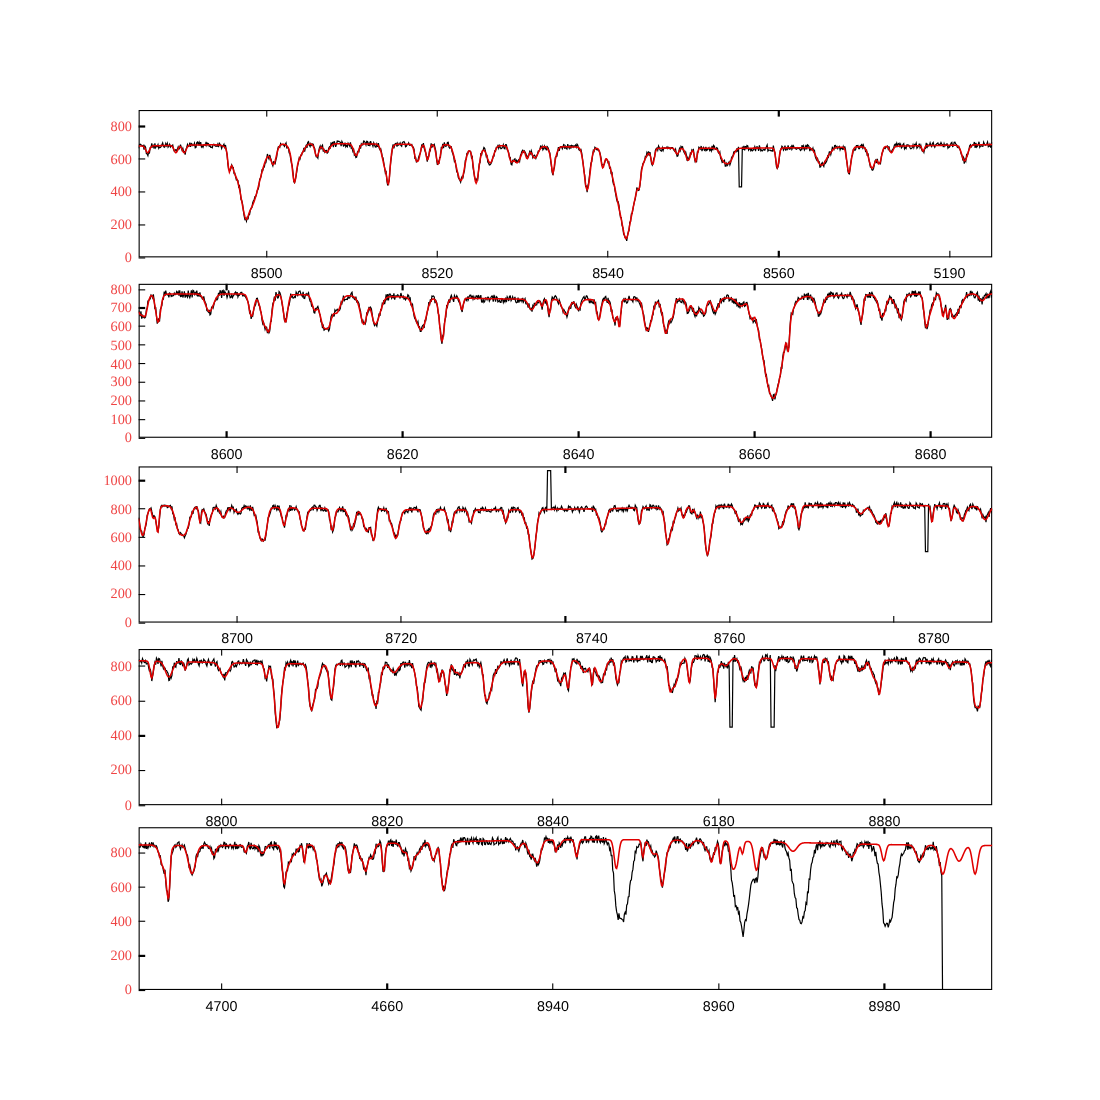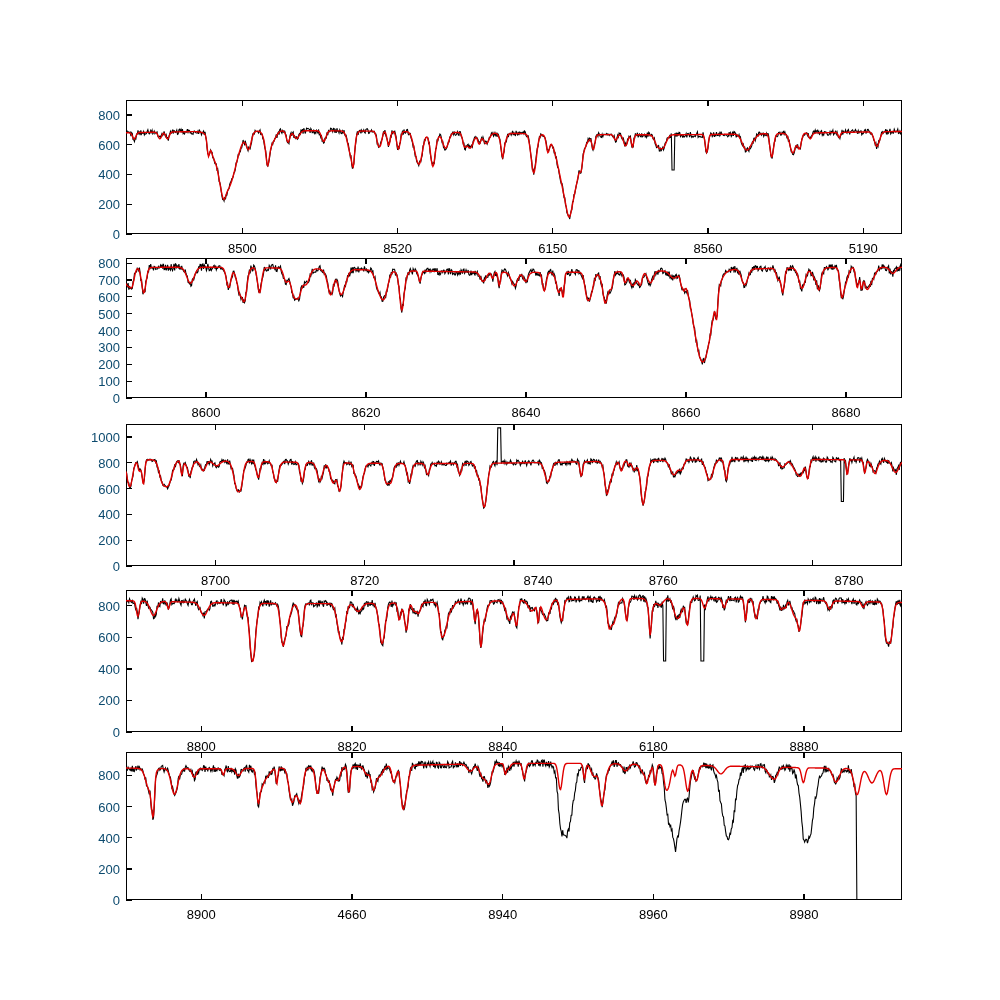--- a/index.html
+++ b/index.html
@@ -11,22 +11,22 @@
   #figure{position:relative;width:1000px;height:1000px;}
   .panel{position:absolute;}
   .plotbox{
     position:absolute;left:0;top:0;width:100%;height:100%;
     border:1.2px solid #000;box-sizing:border-box;background:#fff;
   }
   .svg-layer{position:absolute;left:0;top:0;width:100%;height:100%;}
   .ytick-label{
     position:absolute;right:100%;margin-right:6px;
     transform:translateY(-50%);
-    font-size:13px;color:#0c4a6e;white-space:nowrap;
-    font-family:Liberation Sans, sans-serif;
+    font-size:13px;color:#ef4444;white-space:nowrap;
+    font-family:Liberation Serif, serif;
   }
   .xtick-label{
     position:absolute;top:100%;margin-top:7px;
     transform:translateX(-50%);
     font-size:13px;color:#000;white-space:nowrap;
     font-family:"Liberation Sans", sans-serif;
   }
   .tickmark{position:absolute;background:#000;}
 </style>
 </head>
@@ -47,21 +47,21 @@
       <div class="tickmark" style="left: 0px; top: 14.3889px; width: 6px; height: 1.2px;"></div>
       <div class="ytick-label" style="top: 14.8889px;">800</div>
       <div class="tickmark" style="left: 115.8px; top: 128px; width: 1.2px; height: 6px;"></div>
       <div class="tickmark" style="left: 115.8px; top: 0px; width: 1.2px; height: 6px;"></div>
       <div class="xtick-label" style="left: 116.4px;">8500</div>
       <div class="tickmark" style="left: 271px; top: 128px; width: 1.2px; height: 6px;"></div>
       <div class="tickmark" style="left: 271px; top: 0px; width: 1.2px; height: 6px;"></div>
       <div class="xtick-label" style="left: 271.6px; text-align: center;">8520</div>
       <div class="tickmark" style="left: 426.2px; top: 128px; width: 1.2px; height: 6px;"></div>
       <div class="tickmark" style="left: 426.2px; top: 0px; width: 1.2px; height: 6px;"></div>
-      <div class="xtick-label" style="left: 426.8px;">6150</div>
+      <div class="xtick-label" style="left: 426.8px;">8540</div>
       <div class="tickmark" style="left: 581.4px; top: 128px; width: 1.2px; height: 6px;"></div>
       <div class="tickmark" style="left: 581.4px; top: 0px; width: 1.2px; height: 6px;"></div>
       <div class="xtick-label" style="left: 582px;">8560</div>
       <div class="tickmark" style="left: 736.6px; top: 128px; width: 1.2px; height: 6px;"></div>
       <div class="tickmark" style="left: 736.6px; top: 0px; width: 1.2px; height: 6px;"></div>
       <div class="xtick-label" style="left: 737.2px;">5190</div>
       <svg class="svg-layer" viewBox="0 0 776 134" preserveAspectRatio="none">
         <path d="M0.00 34.83 L0.71 31.26 L1.41 31.09 L2.12 31.65 L2.82 32.06 L3.53 32.80 L4.23 32.17 L4.94 36.05 L5.64 32.62 L6.35 33.79 L7.05 39.56 L7.76 39.83 L8.47 41.56 L9.17 38.05 L9.88 38.86 L10.58 34.08 L11.29 33.99 L11.99 30.31 L12.70 33.43 L13.40 32.27 L14.11 35.17 L14.81 30.38 L15.52 34.16 L16.23 32.75 L16.93 33.22 L17.64 31.45 L18.34 34.88 L19.05 33.65 L19.75 34.10 L20.46 33.35 L21.16 31.48 L21.87 29.84 L22.57 32.70 L23.28 33.83 L23.99 33.22 L24.69 30.49 L25.40 32.38 L26.10 30.24 L26.81 33.80 L27.51 32.75 L28.22 31.10 L28.92 33.54 L29.63 32.36 L30.33 32.72 L31.04 31.89 L31.75 35.86 L32.45 37.51 L33.16 36.54 L33.86 36.11 L34.57 37.46 L35.27 35.53 L35.98 33.54 L36.68 35.47 L37.39 34.24 L38.09 31.44 L38.80 34.27 L39.51 36.51 L40.21 34.84 L40.92 38.00 L41.62 37.77 L42.33 40.63 L43.03 36.02 L43.74 34.04 L44.44 31.34 L45.15 33.22 L45.85 32.96 L46.56 29.55 L47.27 33.51 L47.97 30.55 L48.68 31.07 L49.38 32.44 L50.09 31.92 L50.79 30.07 L51.50 34.35 L52.20 33.97 L52.91 29.67 L53.61 29.08 L54.32 31.21 L55.03 29.40 L55.73 32.27 L56.44 29.12 L57.14 33.63 L57.85 32.66 L58.55 33.96 L59.26 31.85 L59.96 31.46 L60.67 32.11 L61.37 29.03 L62.08 32.16 L62.79 30.09 L63.49 30.53 L64.20 32.91 L64.90 32.43 L65.61 33.91 L66.31 33.83 L67.02 34.31 L67.72 31.31 L68.43 31.02 L69.13 32.05 L69.84 32.83 L70.55 32.92 L71.25 33.03 L71.96 31.11 L72.66 33.77 L73.37 30.18 L74.07 31.20 L74.78 32.17 L75.48 34.91 L76.19 32.93 L76.89 32.26 L77.60 31.03 L78.31 34.79 L79.01 31.80 L79.72 36.64 L80.42 40.38 L81.13 48.81 L81.83 53.66 L82.54 54.53 L83.24 54.82 L83.95 52.92 L84.65 50.07 L85.36 51.90 L86.07 52.19 L86.77 57.75 L87.48 57.49 L88.18 60.74 L88.89 63.52 L89.59 63.31 L90.30 64.04 L91.00 69.86 L91.71 68.94 L92.41 74.24 L93.12 81.45 L93.83 82.57 L94.53 85.63 L95.24 91.43 L95.94 96.22 L96.65 99.47 L97.35 99.04 L98.06 100.97 L98.76 96.97 L99.47 99.38 L100.17 94.97 L100.88 95.06 L101.59 91.14 L102.29 89.47 L103.00 88.75 L103.70 84.51 L104.41 82.54 L105.11 81.35 L105.82 78.62 L106.52 78.38 L107.23 76.51 L107.93 72.97 L108.64 72.09 L109.35 69.40 L110.05 62.83 L110.76 62.38 L111.46 59.66 L112.17 54.59 L112.87 55.00 L113.58 52.33 L114.28 51.86 L114.99 48.12 L115.69 47.92 L116.40 44.31 L117.11 39.98 L117.81 42.79 L118.52 44.47 L119.22 40.74 L119.93 43.58 L120.63 45.69 L121.34 48.86 L122.04 50.78 L122.75 47.07 L123.45 47.58 L124.16 48.58 L124.87 45.05 L125.57 42.71 L126.28 36.41 L126.98 33.55 L127.69 33.20 L128.39 33.93 L129.10 30.47 L129.80 31.55 L130.51 31.45 L131.21 31.25 L131.92 31.97 L132.63 33.12 L133.33 31.25 L134.04 29.92 L134.74 34.52 L135.45 34.27 L136.15 34.16 L136.86 39.06 L137.56 39.64 L138.27 44.61 L138.97 48.40 L139.68 50.57 L140.39 57.08 L141.09 65.33 L141.80 66.11 L142.50 63.41 L143.21 59.95 L143.91 55.23 L144.62 50.36 L145.32 47.68 L146.03 43.50 L146.73 44.48 L147.44 41.15 L148.15 41.21 L148.85 38.43 L149.56 37.99 L150.26 34.35 L150.97 37.85 L151.67 33.69 L152.38 32.10 L153.08 34.55 L153.79 29.43 L154.49 28.83 L155.20 31.85 L155.91 33.23 L156.61 30.58 L157.32 32.09 L158.02 30.94 L158.73 31.19 L159.43 33.66 L160.14 35.07 L160.84 40.59 L161.55 42.58 L162.25 42.50 L162.96 43.68 L163.67 37.64 L164.37 34.38 L165.08 32.65 L165.78 35.85 L166.49 32.95 L167.19 31.95 L167.90 37.86 L168.60 36.09 L169.31 38.25 L170.01 36.91 L170.72 36.74 L171.43 39.17 L172.13 38.56 L172.84 34.74 L173.54 33.43 L174.25 34.30 L174.95 30.33 L175.66 31.33 L176.36 29.14 L177.07 33.76 L177.77 28.29 L178.48 30.35 L179.19 33.50 L179.89 31.01 L180.60 28.20 L181.30 28.70 L182.01 28.38 L182.71 28.90 L183.42 29.40 L184.12 32.81 L184.83 28.47 L185.53 29.86 L186.24 32.74 L186.95 32.40 L187.65 29.61 L188.36 33.41 L189.06 32.23 L189.77 33.31 L190.47 30.21 L191.18 31.46 L191.88 32.79 L192.59 29.47 L193.29 34.70 L194.00 34.40 L194.71 37.25 L195.41 34.98 L196.12 40.96 L196.82 40.07 L197.53 43.15 L198.23 42.77 L198.94 38.22 L199.64 37.40 L200.35 37.94 L201.05 32.20 L201.76 35.20 L202.47 30.84 L203.17 31.90 L203.88 31.56 L204.58 28.24 L205.29 28.48 L205.99 29.83 L206.70 31.78 L207.40 28.32 L208.11 28.51 L208.81 32.61 L209.52 30.24 L210.23 32.86 L210.93 28.22 L211.64 31.14 L212.34 31.01 L213.05 33.01 L213.75 29.79 L214.46 31.53 L215.16 33.56 L215.87 33.62 L216.57 31.00 L217.28 33.46 L217.99 30.06 L218.69 34.60 L219.40 36.02 L220.10 35.30 L220.81 38.37 L221.51 42.46 L222.22 43.53 L222.92 47.94 L223.63 52.50 L224.33 57.32 L225.04 56.31 L225.75 64.73 L226.45 68.65 L227.16 66.49 L227.86 63.93 L228.57 53.45 L229.27 46.68 L229.98 41.45 L230.68 34.63 L231.39 31.32 L232.09 34.85 L232.80 31.40 L233.51 30.48 L234.21 30.26 L234.92 33.39 L235.62 30.19 L236.33 31.92 L237.03 31.42 L237.74 29.90 L238.44 32.28 L239.15 33.01 L239.85 29.51 L240.56 29.03 L241.27 28.75 L241.97 29.98 L242.68 33.45 L243.38 33.05 L244.09 31.58 L244.79 31.27 L245.50 29.83 L246.20 31.97 L246.91 31.73 L247.61 31.92 L248.32 31.42 L249.03 33.77 L249.73 33.80 L250.44 35.82 L251.14 43.83 L251.85 43.38 L252.55 47.15 L253.26 46.61 L253.96 45.85 L254.67 42.65 L255.37 40.61 L256.08 39.35 L256.79 35.83 L257.49 31.31 L258.20 34.11 L258.90 30.02 L259.61 34.58 L260.31 37.09 L261.02 38.87 L261.72 42.27 L262.43 46.95 L263.13 42.16 L263.84 41.87 L264.55 36.04 L265.25 36.87 L265.96 30.32 L266.66 34.25 L267.37 31.68 L268.07 32.17 L268.78 31.21 L269.48 34.12 L270.19 37.15 L270.89 44.93 L271.60 49.87 L272.31 47.07 L273.01 49.10 L273.72 43.19 L274.42 42.93 L275.13 34.27 L275.83 34.62 L276.54 30.70 L277.24 34.66 L277.95 29.46 L278.65 32.69 L279.36 33.13 L280.07 32.07 L280.77 29.64 L281.48 29.43 L282.18 33.95 L282.89 34.77 L283.59 33.76 L284.30 33.50 L285.00 37.95 L285.71 39.80 L286.41 42.48 L287.12 46.88 L287.83 46.31 L288.53 51.37 L289.24 56.34 L289.94 56.49 L290.65 61.40 L291.35 62.62 L292.06 63.83 L292.76 65.52 L293.47 61.83 L294.17 60.43 L294.88 61.35 L295.59 57.51 L296.29 54.84 L297.00 45.88 L297.70 44.76 L298.41 39.75 L299.11 40.38 L299.82 37.46 L300.52 37.46 L301.23 37.42 L301.93 37.80 L302.64 43.38 L303.35 42.57 L304.05 52.45 L304.76 56.63 L305.46 60.92 L306.17 63.14 L306.87 64.10 L307.58 62.62 L308.28 63.35 L308.99 55.80 L309.69 48.84 L310.40 47.92 L311.11 39.22 L311.81 41.35 L312.52 37.05 L313.22 36.44 L313.93 34.03 L314.63 34.78 L315.34 37.59 L316.04 42.31 L316.75 41.65 L317.45 47.27 L318.16 48.24 L318.87 50.06 L319.57 49.84 L320.28 48.73 L320.98 47.29 L321.69 44.70 L322.39 41.86 L323.10 41.92 L323.80 37.12 L324.51 37.46 L325.21 33.97 L325.92 33.86 L326.63 32.40 L327.33 34.61 L328.04 31.49 L328.74 34.18 L329.45 35.25 L330.15 34.91 L330.86 33.59 L331.56 31.63 L332.27 34.90 L332.97 35.30 L333.68 31.60 L334.39 31.71 L335.09 36.07 L335.80 37.33 L336.50 39.12 L337.21 43.83 L337.91 43.32 L338.62 49.28 L339.32 49.86 L340.03 45.94 L340.73 46.72 L341.44 44.83 L342.15 44.31 L342.85 48.08 L343.56 45.86 L344.26 47.44 L344.97 45.98 L345.67 45.11 L346.38 46.83 L347.08 41.47 L347.79 39.66 L348.49 37.47 L349.20 36.62 L349.91 38.35 L350.61 37.22 L351.32 38.34 L352.02 39.64 L352.73 41.86 L353.43 41.85 L354.14 42.90 L354.84 40.66 L355.55 37.88 L356.25 39.63 L356.96 37.08 L357.67 39.43 L358.37 43.28 L359.08 41.78 L359.78 41.10 L360.49 41.86 L361.19 43.94 L361.90 41.91 L362.60 40.20 L363.31 37.38 L364.01 37.45 L364.72 35.84 L365.43 33.02 L366.13 34.27 L366.84 32.71 L367.54 36.19 L368.25 34.91 L368.95 32.72 L369.66 35.28 L370.36 33.70 L371.07 36.78 L371.77 33.64 L372.48 34.67 L373.19 37.82 L373.89 39.13 L374.60 46.20 L375.30 51.00 L376.01 56.87 L376.71 59.16 L377.42 54.04 L378.12 52.01 L378.83 43.10 L379.53 42.34 L380.24 42.09 L380.95 38.06 L381.65 33.79 L382.36 37.25 L383.06 33.90 L383.77 33.22 L384.47 33.32 L385.18 35.24 L385.88 33.30 L386.59 30.94 L387.29 35.06 L388.00 32.97 L388.71 35.01 L389.41 35.57 L390.12 30.94 L390.82 33.58 L391.53 34.82 L392.23 31.92 L392.94 35.18 L393.64 32.10 L394.35 32.41 L395.05 33.77 L395.76 32.56 L396.47 33.00 L397.17 31.86 L397.88 33.77 L398.58 31.01 L399.29 31.99 L399.99 35.50 L400.70 36.71 L401.40 36.06 L402.11 35.72 L402.81 38.97 L403.52 44.16 L404.23 49.71 L404.93 55.75 L405.64 59.76 L406.34 69.46 L407.05 69.18 L407.75 74.73 L408.46 68.79 L409.16 66.06 L409.87 59.74 L410.57 53.43 L411.28 48.12 L411.99 46.85 L412.69 41.52 L413.40 36.70 L414.10 37.55 L414.81 33.84 L415.51 34.64 L416.22 36.04 L416.92 35.82 L417.63 36.50 L418.33 36.78 L419.04 38.05 L419.75 40.47 L420.45 43.86 L421.16 49.75 L421.86 49.81 L422.57 50.44 L423.27 49.53 L423.98 46.85 L424.68 45.43 L425.39 44.66 L426.09 45.53 L426.80 48.05 L427.51 47.39 L428.21 53.43 L428.92 51.70 L429.62 58.43 L430.33 56.23 L431.03 64.40 L431.74 67.65 L432.44 68.09 L433.15 73.46 L433.85 77.11 L434.56 81.16 L435.27 83.70 L435.97 83.50 L436.68 86.56 L437.38 93.10 L438.09 97.71 L438.79 97.76 L439.50 104.83 L440.20 106.78 L440.91 112.84 L441.61 113.88 L442.32 115.92 L443.03 115.84 L443.73 119.03 L444.44 114.28 L445.14 110.90 L445.85 109.87 L446.55 101.84 L447.26 101.54 L447.96 94.52 L448.67 94.12 L449.37 90.40 L450.08 86.31 L450.79 83.04 L451.49 80.94 L452.20 76.55 L452.90 70.86 L453.61 71.05 L454.31 73.18 L455.02 72.86 L455.72 68.75 L456.43 63.00 L457.13 53.93 L457.84 51.87 L458.55 48.41 L459.25 47.90 L459.96 46.32 L460.66 42.35 L461.37 42.77 L462.07 38.92 L462.78 40.85 L463.48 37.60 L464.19 41.49 L464.89 38.17 L465.60 43.33 L466.31 48.60 L467.01 50.13 L467.72 47.77 L468.42 43.84 L469.13 42.85 L469.83 36.61 L470.54 35.15 L471.24 34.54 L471.95 36.48 L472.65 32.66 L473.36 34.15 L474.07 36.33 L474.77 37.11 L475.48 37.40 L476.18 34.26 L476.89 36.65 L477.59 34.35 L478.30 34.33 L479.00 34.72 L479.71 34.48 L480.41 33.54 L481.12 34.94 L481.83 33.86 L482.53 34.34 L483.24 35.47 L483.94 34.19 L484.65 34.20 L485.35 34.13 L486.06 35.45 L486.76 36.65 L487.47 37.51 L488.17 35.67 L488.88 39.56 L489.59 42.11 L490.29 41.70 L491.00 37.98 L491.70 35.05 L492.41 36.89 L493.11 33.04 L493.82 33.96 L494.52 33.48 L495.23 36.96 L495.93 38.70 L496.64 39.75 L497.35 38.31 L498.05 41.23 L498.76 46.37 L499.46 43.22 L500.17 45.10 L500.87 43.77 L501.58 39.19 L502.28 39.80 L502.99 36.15 L503.69 37.01 L504.40 36.12 L505.11 42.45 L505.81 46.45 L506.52 44.99 L507.22 47.50 L507.93 38.20 L508.63 38.24 L509.34 33.78 L510.04 34.42 L510.75 35.33 L511.45 32.72 L512.16 37.35 L512.87 35.08 L513.57 34.07 L514.28 36.49 L514.98 36.96 L515.69 33.48 L516.39 36.79 L517.10 36.17 L517.80 35.29 L518.51 34.21 L519.21 36.87 L519.92 35.67 L520.63 37.23 L521.33 32.62 L522.04 36.77 L522.74 32.19 L523.45 33.01 L524.15 35.85 L524.86 35.49 L525.56 34.30 L526.27 34.93 L526.97 38.69 L527.68 39.52 L528.39 38.16 L529.09 43.66 L529.80 45.16 L530.50 47.63 L531.21 47.06 L531.91 46.21 L532.62 45.56 L533.32 50.98 L534.03 51.05 L534.73 48.52 L535.44 50.21 L536.15 48.48 L536.85 47.14 L537.56 49.87 L538.26 47.90 L538.97 43.65 L539.67 42.25 L540.38 41.65 L541.08 38.18 L541.79 37.79 L542.49 37.48 L543.20 37.96 L543.91 34.94 L544.61 37.94 L545.32 33.40 L546.02 69.98 L546.73 69.98 L547.43 69.98 L548.14 69.98 L548.84 33.33 L549.55 36.34 L550.25 32.58 L550.96 36.74 L551.67 32.93 L552.37 35.48 L553.08 32.21 L553.78 32.55 L554.49 36.45 L555.19 35.38 L555.90 35.28 L556.60 37.02 L557.31 35.69 L558.01 37.06 L558.72 36.53 L559.43 35.51 L560.13 33.55 L560.84 37.37 L561.54 33.74 L562.25 33.39 L562.95 34.20 L563.66 37.13 L564.36 32.12 L565.07 35.34 L565.77 37.28 L566.48 36.36 L567.19 37.17 L567.89 36.16 L568.60 35.87 L569.30 36.51 L570.01 34.83 L570.71 33.39 L571.42 31.84 L572.12 37.29 L572.83 36.41 L573.53 36.59 L574.24 36.53 L574.95 37.18 L575.65 36.99 L576.36 37.37 L577.06 32.34 L577.77 36.88 L578.47 38.62 L579.18 45.06 L579.88 51.64 L580.59 53.15 L581.29 51.89 L582.00 48.26 L582.71 41.79 L583.41 36.86 L584.12 35.52 L584.82 32.95 L585.53 33.71 L586.23 36.49 L586.94 35.18 L587.64 32.35 L588.35 36.86 L589.05 34.64 L589.76 35.63 L590.47 32.19 L591.17 35.27 L591.88 35.56 L592.58 33.94 L593.29 35.56 L593.99 31.65 L594.70 34.77 L595.40 32.65 L596.11 34.42 L596.81 34.56 L597.52 35.44 L598.23 35.67 L598.93 34.31 L599.64 34.93 L600.34 34.97 L601.05 35.57 L601.75 36.74 L602.46 36.02 L603.16 32.01 L603.87 34.82 L604.57 32.84 L605.28 36.45 L605.99 35.27 L606.69 31.68 L607.40 35.83 L608.10 31.63 L608.81 32.19 L609.51 33.42 L610.22 37.34 L610.92 34.82 L611.63 36.20 L612.33 36.54 L613.04 34.62 L613.75 37.78 L614.45 36.88 L615.16 42.42 L615.86 44.26 L616.57 45.65 L617.27 44.20 L617.98 47.62 L618.68 47.11 L619.39 51.93 L620.09 51.60 L620.80 48.79 L621.51 47.83 L622.21 50.10 L622.92 51.39 L623.62 47.28 L624.33 48.55 L625.03 47.43 L625.74 45.94 L626.44 41.88 L627.15 42.88 L627.85 38.12 L628.56 38.00 L629.27 40.55 L629.97 37.68 L630.68 34.02 L631.38 34.90 L632.09 35.92 L632.79 32.20 L633.50 32.11 L634.20 34.24 L634.91 33.28 L635.61 35.14 L636.32 33.80 L637.03 33.12 L637.73 36.28 L638.44 34.44 L639.14 34.95 L639.85 35.57 L640.55 33.28 L641.26 36.13 L641.96 33.09 L642.67 36.14 L643.37 44.25 L644.08 48.33 L644.79 55.24 L645.49 57.77 L646.20 58.05 L646.90 52.01 L647.61 46.90 L648.31 42.43 L649.02 40.98 L649.72 36.02 L650.43 35.62 L651.13 36.73 L651.84 36.02 L652.55 32.38 L653.25 32.27 L653.96 32.16 L654.66 35.13 L655.37 35.08 L656.07 32.59 L656.78 33.55 L657.48 30.79 L658.19 34.14 L658.89 31.93 L659.60 34.81 L660.31 34.50 L661.01 38.37 L661.72 35.90 L662.42 41.66 L663.13 39.47 L663.83 44.78 L664.54 48.23 L665.24 51.72 L665.95 51.87 L666.65 54.42 L667.36 54.77 L668.07 53.35 L668.77 50.35 L669.48 46.39 L670.18 45.45 L670.89 48.19 L671.59 44.44 L672.30 48.40 L673.00 48.04 L673.71 48.03 L674.41 48.72 L675.12 43.17 L675.83 39.29 L676.53 38.06 L677.24 35.48 L677.94 34.47 L678.65 35.04 L679.35 33.73 L680.06 33.39 L680.76 32.82 L681.47 35.41 L682.17 33.05 L682.88 37.43 L683.59 37.49 L684.29 38.09 L685.00 36.57 L685.70 35.67 L686.41 34.60 L687.11 31.82 L687.82 31.01 L688.52 32.74 L689.23 30.16 L689.93 32.62 L690.64 30.78 L691.35 30.20 L692.05 32.89 L692.76 31.20 L693.46 34.40 L694.17 33.54 L694.87 31.38 L695.58 30.62 L696.28 35.33 L696.99 34.06 L697.69 35.05 L698.40 31.64 L699.11 31.70 L699.81 31.96 L700.52 32.31 L701.22 34.15 L701.93 35.28 L702.63 35.04 L703.34 34.17 L704.04 31.65 L704.75 34.19 L705.45 31.45 L706.16 31.98 L706.87 30.17 L707.57 34.73 L708.28 33.74 L708.98 33.20 L709.69 30.58 L710.39 34.10 L711.10 32.13 L711.80 35.70 L712.51 37.43 L713.21 36.72 L713.92 38.53 L714.63 35.13 L715.33 34.92 L716.04 29.91 L716.74 34.73 L717.45 31.51 L718.15 32.64 L718.86 32.38 L719.56 29.96 L720.27 32.24 L720.97 33.24 L721.68 30.57 L722.39 29.57 L723.09 32.53 L723.80 33.91 L724.50 31.87 L725.21 31.14 L725.91 30.34 L726.62 29.90 L727.32 31.85 L728.03 31.27 L728.73 31.25 L729.44 29.52 L730.15 31.10 L730.85 31.29 L731.56 33.74 L732.26 30.58 L732.97 32.90 L733.67 31.66 L734.38 30.92 L735.08 30.89 L735.79 34.68 L736.49 33.59 L737.20 33.64 L737.91 31.99 L738.61 30.05 L739.32 29.43 L740.02 33.11 L740.73 32.58 L741.43 29.38 L742.14 29.25 L742.84 30.88 L743.55 31.41 L744.25 33.66 L744.96 34.20 L745.67 33.19 L746.37 35.18 L747.08 36.90 L747.78 40.07 L748.49 41.31 L749.19 44.79 L749.90 43.15 L750.60 48.88 L751.31 44.90 L752.01 46.53 L752.72 40.76 L753.43 41.63 L754.13 38.95 L754.84 35.95 L755.54 32.57 L756.25 31.63 L756.95 33.54 L757.66 32.36 L758.36 31.54 L759.07 31.85 L759.77 29.07 L760.48 34.42 L761.19 29.91 L761.89 33.80 L762.60 33.00 L763.30 31.19 L764.01 28.91 L764.71 33.91 L765.42 32.75 L766.12 32.45 L766.83 32.91 L767.53 33.03 L768.24 29.23 L768.95 31.05 L769.65 32.06 L770.36 31.87 L771.06 30.91 L771.77 29.09 L772.47 33.51 L773.18 33.12 L773.88 31.13 L774.59 33.85 L775.29 33.52 L776.00 29.14 " fill="none" stroke="#000000" stroke-width="1.1"></path>
         <path d="M0.00 32.76 L0.71 32.74 L1.41 32.73 L2.12 32.73 L2.82 32.74 L3.53 32.83 L4.23 33.07 L4.94 33.64 L5.64 34.67 L6.35 36.12 L7.05 37.68 L7.76 38.76 L8.47 38.88 L9.17 37.96 L9.88 36.42 L10.58 34.88 L11.29 33.72 L11.99 33.03 L12.70 32.70 L13.40 32.56 L14.11 32.51 L14.81 32.49 L15.52 32.47 L16.23 32.46 L16.93 32.45 L17.64 32.43 L18.34 32.42 L19.05 32.41 L19.75 32.40 L20.46 32.38 L21.16 32.37 L21.87 32.36 L22.57 32.35 L23.28 32.33 L23.99 32.32 L24.69 32.31 L25.40 32.30 L26.10 32.28 L26.81 32.27 L27.51 32.26 L28.22 32.27 L28.92 32.32 L29.63 32.49 L30.33 32.92 L31.04 33.77 L31.75 35.11 L32.45 36.74 L33.16 38.16 L33.86 38.78 L34.57 38.31 L35.27 36.96 L35.98 35.33 L36.68 34.00 L37.39 33.31 L38.09 33.39 L38.80 34.21 L39.51 35.65 L40.21 37.31 L40.92 38.58 L41.62 38.90 L42.33 38.11 L43.03 36.57 L43.74 34.88 L44.44 33.51 L45.15 32.65 L45.85 32.21 L46.56 32.02 L47.27 31.94 L47.97 31.91 L48.68 31.90 L49.38 31.88 L50.09 31.87 L50.79 31.86 L51.50 31.85 L52.20 31.84 L52.91 31.83 L53.61 31.81 L54.32 31.80 L55.03 31.79 L55.73 31.78 L56.44 31.77 L57.14 31.76 L57.85 31.75 L58.55 31.74 L59.26 31.72 L59.96 31.71 L60.67 31.70 L61.37 31.69 L62.08 31.68 L62.79 31.67 L63.49 31.66 L64.20 31.66 L64.90 31.65 L65.61 31.64 L66.31 31.64 L67.02 31.64 L67.72 31.64 L68.43 31.65 L69.13 31.66 L69.84 31.67 L70.55 31.70 L71.25 31.74 L71.96 31.79 L72.66 31.85 L73.37 31.94 L74.07 32.05 L74.78 32.19 L75.48 32.37 L76.19 32.60 L76.89 32.88 L77.60 33.24 L78.31 33.74 L79.01 34.56 L79.72 36.34 L80.42 40.28 L81.13 46.87 L81.83 53.68 L82.54 56.51 L83.24 54.55 L83.95 51.50 L84.65 50.58 L85.36 51.85 L86.07 54.01 L86.77 56.20 L87.48 58.14 L88.18 59.90 L88.89 61.61 L89.59 63.49 L90.30 65.73 L91.00 68.47 L91.71 71.72 L92.41 75.41 L93.12 79.36 L93.83 83.35 L94.53 87.23 L95.24 90.88 L95.94 94.21 L96.65 97.01 L97.35 98.89 L98.06 99.46 L98.76 98.65 L99.47 96.82 L100.17 94.61 L100.88 92.54 L101.59 90.81 L102.29 89.35 L103.00 87.95 L103.70 86.46 L104.41 84.77 L105.11 82.84 L105.82 80.69 L106.52 78.33 L107.23 75.80 L107.93 73.13 L108.64 70.36 L109.35 67.55 L110.05 64.71 L110.76 61.89 L111.46 59.13 L112.17 56.45 L112.87 53.88 L113.58 51.44 L114.28 49.17 L114.99 47.09 L115.69 45.26 L116.40 43.76 L117.11 42.70 L117.81 42.20 L118.52 42.39 L119.22 43.30 L119.93 44.83 L120.63 46.67 L121.34 48.38 L122.04 49.45 L122.75 49.49 L123.45 48.33 L124.16 46.13 L124.87 43.27 L125.57 40.24 L126.28 37.47 L126.98 35.22 L127.69 33.57 L128.39 32.47 L129.10 31.80 L129.80 31.43 L130.51 31.23 L131.21 31.16 L131.92 31.17 L132.63 31.28 L133.33 31.51 L134.04 31.90 L134.74 32.51 L135.45 33.42 L136.15 34.69 L136.86 36.44 L137.56 38.83 L138.27 42.20 L138.97 46.94 L139.68 53.03 L140.39 59.48 L141.09 64.31 L141.80 65.65 L142.50 63.22 L143.21 58.49 L143.91 53.49 L144.62 49.48 L145.32 46.64 L146.03 44.62 L146.73 43.03 L147.44 41.65 L148.15 40.33 L148.85 39.02 L149.56 37.69 L150.26 36.38 L150.97 35.12 L151.67 33.99 L152.38 33.02 L153.08 32.27 L153.79 31.70 L154.49 31.32 L155.20 31.08 L155.91 30.95 L156.61 30.94 L157.32 31.11 L158.02 31.62 L158.73 32.69 L159.43 34.51 L160.14 37.01 L160.84 39.68 L161.55 41.64 L162.25 42.14 L162.96 40.99 L163.67 38.75 L164.37 36.34 L165.08 34.55 L165.78 33.72 L166.49 33.79 L167.19 34.49 L167.90 35.53 L168.60 36.66 L169.31 37.63 L170.01 38.25 L170.72 38.41 L171.43 38.06 L172.13 37.29 L172.84 36.21 L173.54 35.02 L174.25 33.88 L174.95 32.89 L175.66 32.11 L176.36 31.56 L177.07 31.20 L177.77 30.98 L178.48 30.85 L179.19 30.79 L179.89 30.76 L180.60 30.74 L181.30 30.74 L182.01 30.74 L182.71 30.74 L183.42 30.74 L184.12 30.74 L184.83 30.74 L185.53 30.74 L186.24 30.74 L186.95 30.74 L187.65 30.75 L188.36 30.75 L189.06 30.75 L189.77 30.76 L190.47 30.79 L191.18 30.85 L191.88 31.01 L192.59 31.35 L193.29 32.00 L194.00 33.08 L194.71 34.66 L195.41 36.64 L196.12 38.72 L196.82 40.45 L197.53 41.36 L198.23 41.17 L198.94 39.95 L199.64 38.05 L200.35 35.96 L201.05 34.10 L201.76 32.69 L202.47 31.78 L203.17 31.25 L203.88 30.99 L204.58 30.88 L205.29 30.83 L205.99 30.82 L206.70 30.82 L207.40 30.82 L208.11 30.83 L208.81 30.83 L209.52 30.83 L210.23 30.84 L210.93 30.84 L211.64 30.85 L212.34 30.85 L213.05 30.86 L213.75 30.88 L214.46 30.91 L215.16 30.98 L215.87 31.11 L216.57 31.34 L217.28 31.76 L217.99 32.44 L218.69 33.50 L219.40 35.04 L220.10 37.15 L220.81 39.82 L221.51 42.95 L222.22 46.31 L222.92 49.60 L223.63 52.56 L224.33 55.27 L225.04 58.38 L225.75 62.46 L226.45 66.43 L227.16 67.23 L227.86 62.57 L228.57 53.99 L229.27 45.37 L229.98 39.24 L230.68 35.68 L231.39 33.71 L232.09 32.57 L232.80 31.88 L233.51 31.48 L234.21 31.26 L234.92 31.14 L235.62 31.09 L236.33 31.06 L237.03 31.06 L237.74 31.06 L238.44 31.06 L239.15 31.07 L239.85 31.08 L240.56 31.08 L241.27 31.09 L241.97 31.10 L242.68 31.11 L243.38 31.11 L244.09 31.12 L244.79 31.13 L245.50 31.14 L246.20 31.17 L246.91 31.25 L247.61 31.48 L248.32 32.04 L249.03 33.21 L249.73 35.22 L250.44 38.09 L251.14 41.35 L251.85 44.26 L252.55 46.15 L253.26 46.88 L253.96 46.54 L254.67 45.10 L255.37 42.44 L256.08 38.98 L256.79 35.66 L257.49 33.32 L258.20 32.17 L258.90 32.08 L259.61 33.04 L260.31 35.30 L261.02 38.84 L261.72 42.71 L262.43 45.13 L263.13 44.74 L263.84 41.77 L264.55 37.85 L265.25 34.61 L265.96 32.70 L266.66 31.90 L267.37 31.83 L268.07 32.34 L268.78 33.62 L269.48 35.99 L270.19 39.52 L270.89 43.69 L271.60 47.30 L272.31 48.97 L273.01 47.99 L273.72 44.79 L274.42 40.65 L275.13 36.89 L275.83 34.22 L276.54 32.69 L277.24 31.97 L277.95 31.69 L278.65 31.61 L279.36 31.61 L280.07 31.65 L280.77 31.73 L281.48 31.88 L282.18 32.17 L282.89 32.66 L283.59 33.47 L284.30 34.68 L285.00 36.37 L285.71 38.55 L286.41 41.17 L287.12 44.11 L287.83 47.23 L288.53 50.42 L289.24 53.57 L289.94 56.61 L290.65 59.40 L291.35 61.76 L292.06 63.46 L292.76 64.22 L293.47 63.87 L294.17 62.34 L294.88 59.74 L295.59 56.31 L296.29 52.42 L297.00 48.45 L297.70 44.76 L298.41 41.63 L299.11 39.25 L299.82 37.71 L300.52 37.07 L301.23 37.37 L301.93 38.69 L302.64 41.16 L303.35 44.89 L304.05 49.81 L304.76 55.48 L305.46 60.94 L306.17 64.96 L306.87 66.45 L307.58 65.00 L308.28 61.10 L308.99 55.83 L309.69 50.38 L310.40 45.59 L311.11 41.85 L311.81 39.20 L312.52 37.53 L313.22 36.71 L313.93 36.66 L314.63 37.33 L315.34 38.64 L316.04 40.44 L316.75 42.54 L317.45 44.65 L318.16 46.47 L318.87 47.70 L319.57 48.15 L320.28 47.73 L320.98 46.50 L321.69 44.66 L322.39 42.47 L323.10 40.22 L323.80 38.14 L324.51 36.37 L325.21 35.00 L325.92 34.01 L326.63 33.34 L327.33 32.92 L328.04 32.67 L328.74 32.54 L329.45 32.48 L330.15 32.46 L330.86 32.46 L331.56 32.48 L332.27 32.53 L332.97 32.65 L333.68 32.94 L334.39 33.58 L335.09 34.84 L335.80 36.94 L336.50 39.84 L337.21 43.03 L337.91 45.71 L338.62 47.17 L339.32 47.33 L340.03 46.76 L340.73 46.23 L341.44 46.22 L342.15 46.73 L342.85 47.44 L343.56 47.96 L344.26 48.02 L344.97 47.50 L345.67 46.43 L346.38 44.91 L347.08 43.13 L347.79 41.26 L348.49 39.51 L349.20 38.15 L349.91 37.50 L350.61 37.93 L351.32 39.58 L352.02 41.93 L352.73 43.83 L353.43 44.18 L354.14 42.82 L354.84 40.69 L355.55 39.04 L356.25 38.53 L356.96 39.13 L357.67 40.37 L358.37 41.75 L359.08 42.91 L359.78 43.56 L360.49 43.60 L361.19 42.99 L361.90 41.87 L362.60 40.40 L363.31 38.81 L364.01 37.30 L364.72 36.00 L365.43 34.99 L366.13 34.26 L366.84 33.77 L367.54 33.48 L368.25 33.34 L368.95 33.31 L369.66 33.39 L370.36 33.63 L371.07 34.11 L371.77 34.93 L372.48 36.21 L373.19 38.05 L373.89 40.60 L374.60 44.36 L375.30 49.78 L376.01 55.43 L376.71 57.53 L377.42 54.56 L378.12 49.45 L378.83 45.13 L379.53 41.94 L380.24 39.38 L380.95 37.31 L381.65 35.76 L382.36 34.71 L383.06 34.08 L383.77 33.72 L384.47 33.55 L385.18 33.48 L385.88 33.45 L386.59 33.45 L387.29 33.46 L388.00 33.47 L388.71 33.48 L389.41 33.49 L390.12 33.50 L390.82 33.51 L391.53 33.53 L392.23 33.54 L392.94 33.55 L393.64 33.56 L394.35 33.57 L395.05 33.59 L395.76 33.60 L396.47 33.61 L397.17 33.64 L397.88 33.67 L398.58 33.75 L399.29 33.91 L399.99 34.24 L400.70 34.88 L401.40 36.02 L402.11 37.90 L402.81 40.78 L403.52 44.82 L404.23 49.98 L404.93 55.94 L405.64 62.06 L406.34 67.47 L407.05 71.23 L407.75 72.64 L408.46 71.39 L409.16 67.73 L409.87 62.35 L410.57 56.19 L411.28 50.17 L411.99 44.98 L412.69 40.97 L413.40 38.16 L414.10 36.39 L414.81 35.41 L415.51 34.94 L416.22 34.82 L416.92 34.93 L417.63 35.34 L418.33 36.28 L419.04 38.25 L419.75 41.63 L420.45 46.15 L421.16 50.41 L421.86 52.59 L422.57 51.84 L423.27 49.09 L423.98 46.19 L424.68 44.52 L425.39 44.36 L426.09 45.31 L426.80 46.91 L427.51 48.86 L428.21 51.07 L428.92 53.50 L429.62 56.12 L430.33 58.94 L431.03 61.94 L431.74 65.09 L432.44 68.38 L433.15 71.77 L433.85 75.24 L434.56 78.73 L435.27 82.23 L435.97 85.69 L436.68 89.10 L437.38 92.49 L438.09 95.90 L438.79 99.40 L439.50 103.04 L440.20 106.78 L440.91 110.44 L441.61 113.65 L442.32 115.96 L443.03 116.97 L443.73 116.47 L444.44 114.56 L445.14 111.58 L445.85 107.99 L446.55 104.19 L447.26 100.45 L447.96 96.86 L448.67 93.39 L449.37 89.97 L450.08 86.56 L450.79 83.12 L451.49 79.66 L452.20 76.30 L452.90 73.47 L453.61 72.02 L454.31 72.15 L455.02 71.75 L455.72 68.13 L456.43 61.96 L457.13 56.25 L457.84 52.36 L458.55 49.72 L459.25 47.62 L459.96 45.77 L460.66 44.13 L461.37 42.68 L462.07 41.41 L462.78 40.36 L463.48 39.64 L464.19 39.57 L464.89 40.67 L465.60 43.24 L466.31 46.69 L467.01 49.25 L467.72 49.15 L468.42 46.23 L469.13 42.07 L469.83 38.53 L470.54 36.37 L471.24 35.37 L471.95 34.99 L472.65 34.84 L473.36 34.78 L474.07 34.73 L474.77 34.70 L475.48 34.68 L476.18 34.67 L476.89 34.66 L477.59 34.65 L478.30 34.65 L479.00 34.64 L479.71 34.64 L480.41 34.65 L481.12 34.65 L481.83 34.65 L482.53 34.65 L483.24 34.66 L483.94 34.67 L484.65 34.69 L485.35 34.78 L486.06 35.03 L486.76 35.61 L487.47 36.68 L488.17 38.13 L488.88 39.49 L489.59 40.12 L490.29 39.66 L491.00 38.38 L491.70 36.91 L492.41 35.80 L493.11 35.20 L493.82 35.05 L494.52 35.27 L495.23 35.88 L495.93 36.99 L496.64 38.69 L497.35 40.86 L498.05 43.14 L498.76 44.96 L499.46 45.76 L500.17 45.27 L500.87 43.66 L501.58 41.45 L502.28 39.25 L502.99 37.60 L503.69 37.06 L504.40 38.27 L505.11 41.45 L505.81 45.21 L506.52 46.82 L507.22 44.84 L507.93 40.84 L508.63 37.40 L509.34 35.59 L510.04 34.95 L510.75 34.80 L511.45 34.77 L512.16 34.77 L512.87 34.77 L513.57 34.77 L514.28 34.78 L514.98 34.78 L515.69 34.78 L516.39 34.78 L517.10 34.78 L517.80 34.78 L518.51 34.78 L519.21 34.78 L519.92 34.78 L520.63 34.79 L521.33 34.80 L522.04 34.82 L522.74 34.87 L523.45 34.96 L524.15 35.13 L524.86 35.42 L525.56 35.89 L526.27 36.57 L526.97 37.53 L527.68 38.76 L528.39 40.23 L529.09 41.85 L529.80 43.50 L530.50 45.03 L531.21 46.32 L531.91 47.29 L532.62 47.96 L533.32 48.37 L534.03 48.61 L534.73 48.74 L535.44 48.77 L536.15 48.65 L536.85 48.31 L537.56 47.65 L538.26 46.65 L538.97 45.31 L539.67 43.74 L540.38 42.06 L541.08 40.41 L541.79 38.93 L542.49 37.68 L543.20 36.70 L543.91 35.99 L544.61 35.49 L545.32 35.17 L546.02 34.97 L546.73 34.85 L547.43 34.79 L548.14 34.75 L548.84 34.74 L549.55 34.73 L550.25 34.72 L550.96 34.71 L551.67 34.71 L552.37 34.71 L553.08 34.70 L553.78 34.70 L554.49 34.70 L555.19 34.69 L555.90 34.69 L556.60 34.68 L557.31 34.68 L558.01 34.68 L558.72 34.67 L559.43 34.67 L560.13 34.66 L560.84 34.66 L561.54 34.66 L562.25 34.65 L562.95 34.65 L563.66 34.64 L564.36 34.64 L565.07 34.63 L565.77 34.63 L566.48 34.62 L567.19 34.62 L567.89 34.61 L568.60 34.61 L569.30 34.60 L570.01 34.60 L570.71 34.59 L571.42 34.59 L572.12 34.58 L572.83 34.57 L573.53 34.57 L574.24 34.56 L574.95 34.56 L575.65 34.57 L576.36 34.66 L577.06 35.07 L577.77 36.35 L578.47 39.30 L579.18 44.17 L579.88 49.48 L580.59 52.34 L581.29 50.80 L582.00 45.94 L582.71 40.66 L583.41 37.03 L584.12 35.29 L584.82 34.67 L585.53 34.50 L586.23 34.46 L586.94 34.45 L587.64 34.44 L588.35 34.43 L589.05 34.43 L589.76 34.42 L590.47 34.41 L591.17 34.40 L591.88 34.40 L592.58 34.39 L593.29 34.38 L593.99 34.37 L594.70 34.36 L595.40 34.36 L596.11 34.35 L596.81 34.34 L597.52 34.33 L598.23 34.32 L598.93 34.32 L599.64 34.31 L600.34 34.30 L601.05 34.29 L601.75 34.28 L602.46 34.28 L603.16 34.27 L603.87 34.26 L604.57 34.25 L605.28 34.25 L605.99 34.24 L606.69 34.24 L607.40 34.26 L608.10 34.29 L608.81 34.35 L609.51 34.46 L610.22 34.64 L610.92 34.94 L611.63 35.37 L612.33 35.99 L613.04 36.82 L613.75 37.89 L614.45 39.18 L615.16 40.68 L615.86 42.31 L616.57 43.99 L617.27 45.62 L617.98 47.10 L618.68 48.34 L619.39 49.28 L620.09 49.89 L620.80 50.13 L621.51 50.00 L622.21 49.50 L622.92 48.66 L623.62 47.57 L624.33 46.33 L625.03 45.04 L625.74 43.78 L626.44 42.61 L627.15 41.52 L627.85 40.50 L628.56 39.51 L629.27 38.55 L629.97 37.63 L630.68 36.77 L631.38 36.01 L632.09 35.37 L632.79 34.87 L633.50 34.50 L634.20 34.23 L634.91 34.05 L635.61 33.94 L636.32 33.87 L637.03 33.82 L637.73 33.80 L638.44 33.78 L639.14 33.77 L639.85 33.81 L640.55 33.97 L641.26 34.49 L641.96 35.82 L642.67 38.54 L643.37 42.96 L644.08 48.57 L644.79 53.82 L645.49 56.76 L646.20 56.30 L646.90 52.82 L647.61 47.81 L648.31 42.87 L649.02 38.96 L649.72 36.34 L650.43 34.83 L651.13 34.06 L651.84 33.72 L652.55 33.59 L653.25 33.54 L653.96 33.52 L654.66 33.51 L655.37 33.50 L656.07 33.50 L656.78 33.51 L657.48 33.55 L658.19 33.65 L658.89 33.86 L659.60 34.24 L660.31 34.88 L661.01 35.90 L661.72 37.38 L662.42 39.39 L663.13 41.87 L663.83 44.69 L664.54 47.56 L665.24 50.12 L665.95 51.97 L666.65 52.83 L667.36 52.56 L668.07 51.27 L668.77 49.33 L669.48 47.31 L670.18 45.90 L670.89 45.61 L671.59 46.49 L672.30 47.96 L673.00 49.02 L673.71 48.69 L674.41 46.67 L675.12 43.45 L675.83 39.98 L676.53 37.06 L677.24 35.07 L677.94 33.95 L678.65 33.41 L679.35 33.21 L680.06 33.23 L680.76 33.50 L681.47 34.16 L682.17 35.32 L682.88 36.84 L683.59 38.24 L684.29 38.85 L685.00 38.35 L685.70 37.00 L686.41 35.43 L687.11 34.18 L687.82 33.43 L688.52 33.08 L689.23 32.94 L689.93 32.89 L690.64 32.87 L691.35 32.85 L692.05 32.84 L692.76 32.82 L693.46 32.81 L694.17 32.80 L694.87 32.79 L695.58 32.77 L696.28 32.76 L696.99 32.75 L697.69 32.73 L698.40 32.72 L699.11 32.71 L699.81 32.70 L700.52 32.68 L701.22 32.67 L701.93 32.66 L702.63 32.64 L703.34 32.63 L704.04 32.62 L704.75 32.61 L705.45 32.59 L706.16 32.58 L706.87 32.57 L707.57 32.55 L708.28 32.54 L708.98 32.53 L709.69 32.54 L710.39 32.65 L711.10 33.16 L711.80 34.50 L712.51 36.42 L713.21 37.47 L713.92 36.57 L714.63 34.63 L715.33 33.18 L716.04 32.57 L716.74 32.41 L717.45 32.38 L718.15 32.36 L718.86 32.35 L719.56 32.34 L720.27 32.33 L720.97 32.31 L721.68 32.30 L722.39 32.29 L723.09 32.28 L723.80 32.26 L724.50 32.25 L725.21 32.24 L725.91 32.23 L726.62 32.21 L727.32 32.20 L728.03 32.19 L728.73 32.18 L729.44 32.16 L730.15 32.15 L730.85 32.14 L731.56 32.13 L732.26 32.11 L732.97 32.10 L733.67 32.09 L734.38 32.08 L735.08 32.07 L735.79 32.05 L736.49 32.04 L737.20 32.03 L737.91 32.02 L738.61 32.01 L739.32 31.99 L740.02 31.98 L740.73 31.98 L741.43 31.97 L742.14 31.99 L742.84 32.04 L743.55 32.17 L744.25 32.43 L744.96 32.91 L745.67 33.71 L746.37 34.94 L747.08 36.64 L747.78 38.76 L748.49 41.11 L749.19 43.38 L749.90 45.19 L750.60 46.16 L751.31 46.11 L752.01 45.03 L752.72 43.15 L753.43 40.84 L754.13 38.47 L754.84 36.36 L755.54 34.67 L756.25 33.46 L756.95 32.66 L757.66 32.18 L758.36 31.92 L759.07 31.77 L759.77 31.70 L760.48 31.67 L761.19 31.65 L761.89 31.63 L762.60 31.62 L763.30 31.61 L764.01 31.60 L764.71 31.59 L765.42 31.58 L766.12 31.57 L766.83 31.56 L767.53 31.55 L768.24 31.54 L768.95 31.53 L769.65 31.51 L770.36 31.50 L771.06 31.49 L771.77 31.48 L772.47 31.47 L773.18 31.46 L773.88 31.45 L774.59 31.44 L775.29 31.43 L776.00 31.43 " fill="none" stroke="#e00000" stroke-width="1.4"></path>
       </svg>
@@ -179,21 +179,21 @@
       <div class="tickmark" style="left: 0px; top: 116.342px; width: 6px; height: 1.2px;"></div>
       <div class="ytick-label" style="top: 116.842px;">200</div>
       <div class="tickmark" style="left: 0px; top: 85.1842px; width: 6px; height: 1.2px;"></div>
       <div class="ytick-label" style="top: 85.6842px;">400</div>
       <div class="tickmark" style="left: 0px; top: 54.0263px; width: 6px; height: 1.2px;"></div>
       <div class="ytick-label" style="top: 54.5263px;">600</div>
       <div class="tickmark" style="left: 0px; top: 22.8684px; width: 6px; height: 1.2px;"></div>
       <div class="ytick-label" style="top: 23.3684px;">800</div>
       <div class="tickmark" style="left: 74.7398px; top: 142px; width: 1.2px; height: 6px;"></div>
       <div class="tickmark" style="left: 74.7398px; top: 0px; width: 1.2px; height: 6px;"></div>
-      <div class="xtick-label" style="left: 75.3398px;">8900</div>
+      <div class="xtick-label" style="left: 75.3398px;">4700</div>
       <div class="tickmark" style="left: 225.419px; top: 142px; width: 1.2px; height: 6px;"></div>
       <div class="tickmark" style="left: 225.419px; top: 0px; width: 1.2px; height: 6px;"></div>
       <div class="xtick-label" style="left: 226.019px;">4660</div>
       <div class="tickmark" style="left: 376.099px; top: 142px; width: 1.2px; height: 6px;"></div>
       <div class="tickmark" style="left: 376.099px; top: 0px; width: 1.2px; height: 6px;"></div>
       <div class="xtick-label" style="left: 376.699px;">8940</div>
       <div class="tickmark" style="left: 526.779px; top: 142px; width: 1.2px; height: 6px;"></div>
       <div class="tickmark" style="left: 526.779px; top: 0px; width: 1.2px; height: 6px;"></div>
       <div class="xtick-label" style="left: 527.379px;">8960</div>
       <div class="tickmark" style="left: 677.458px; top: 142px; width: 1.2px; height: 6px;"></div>

